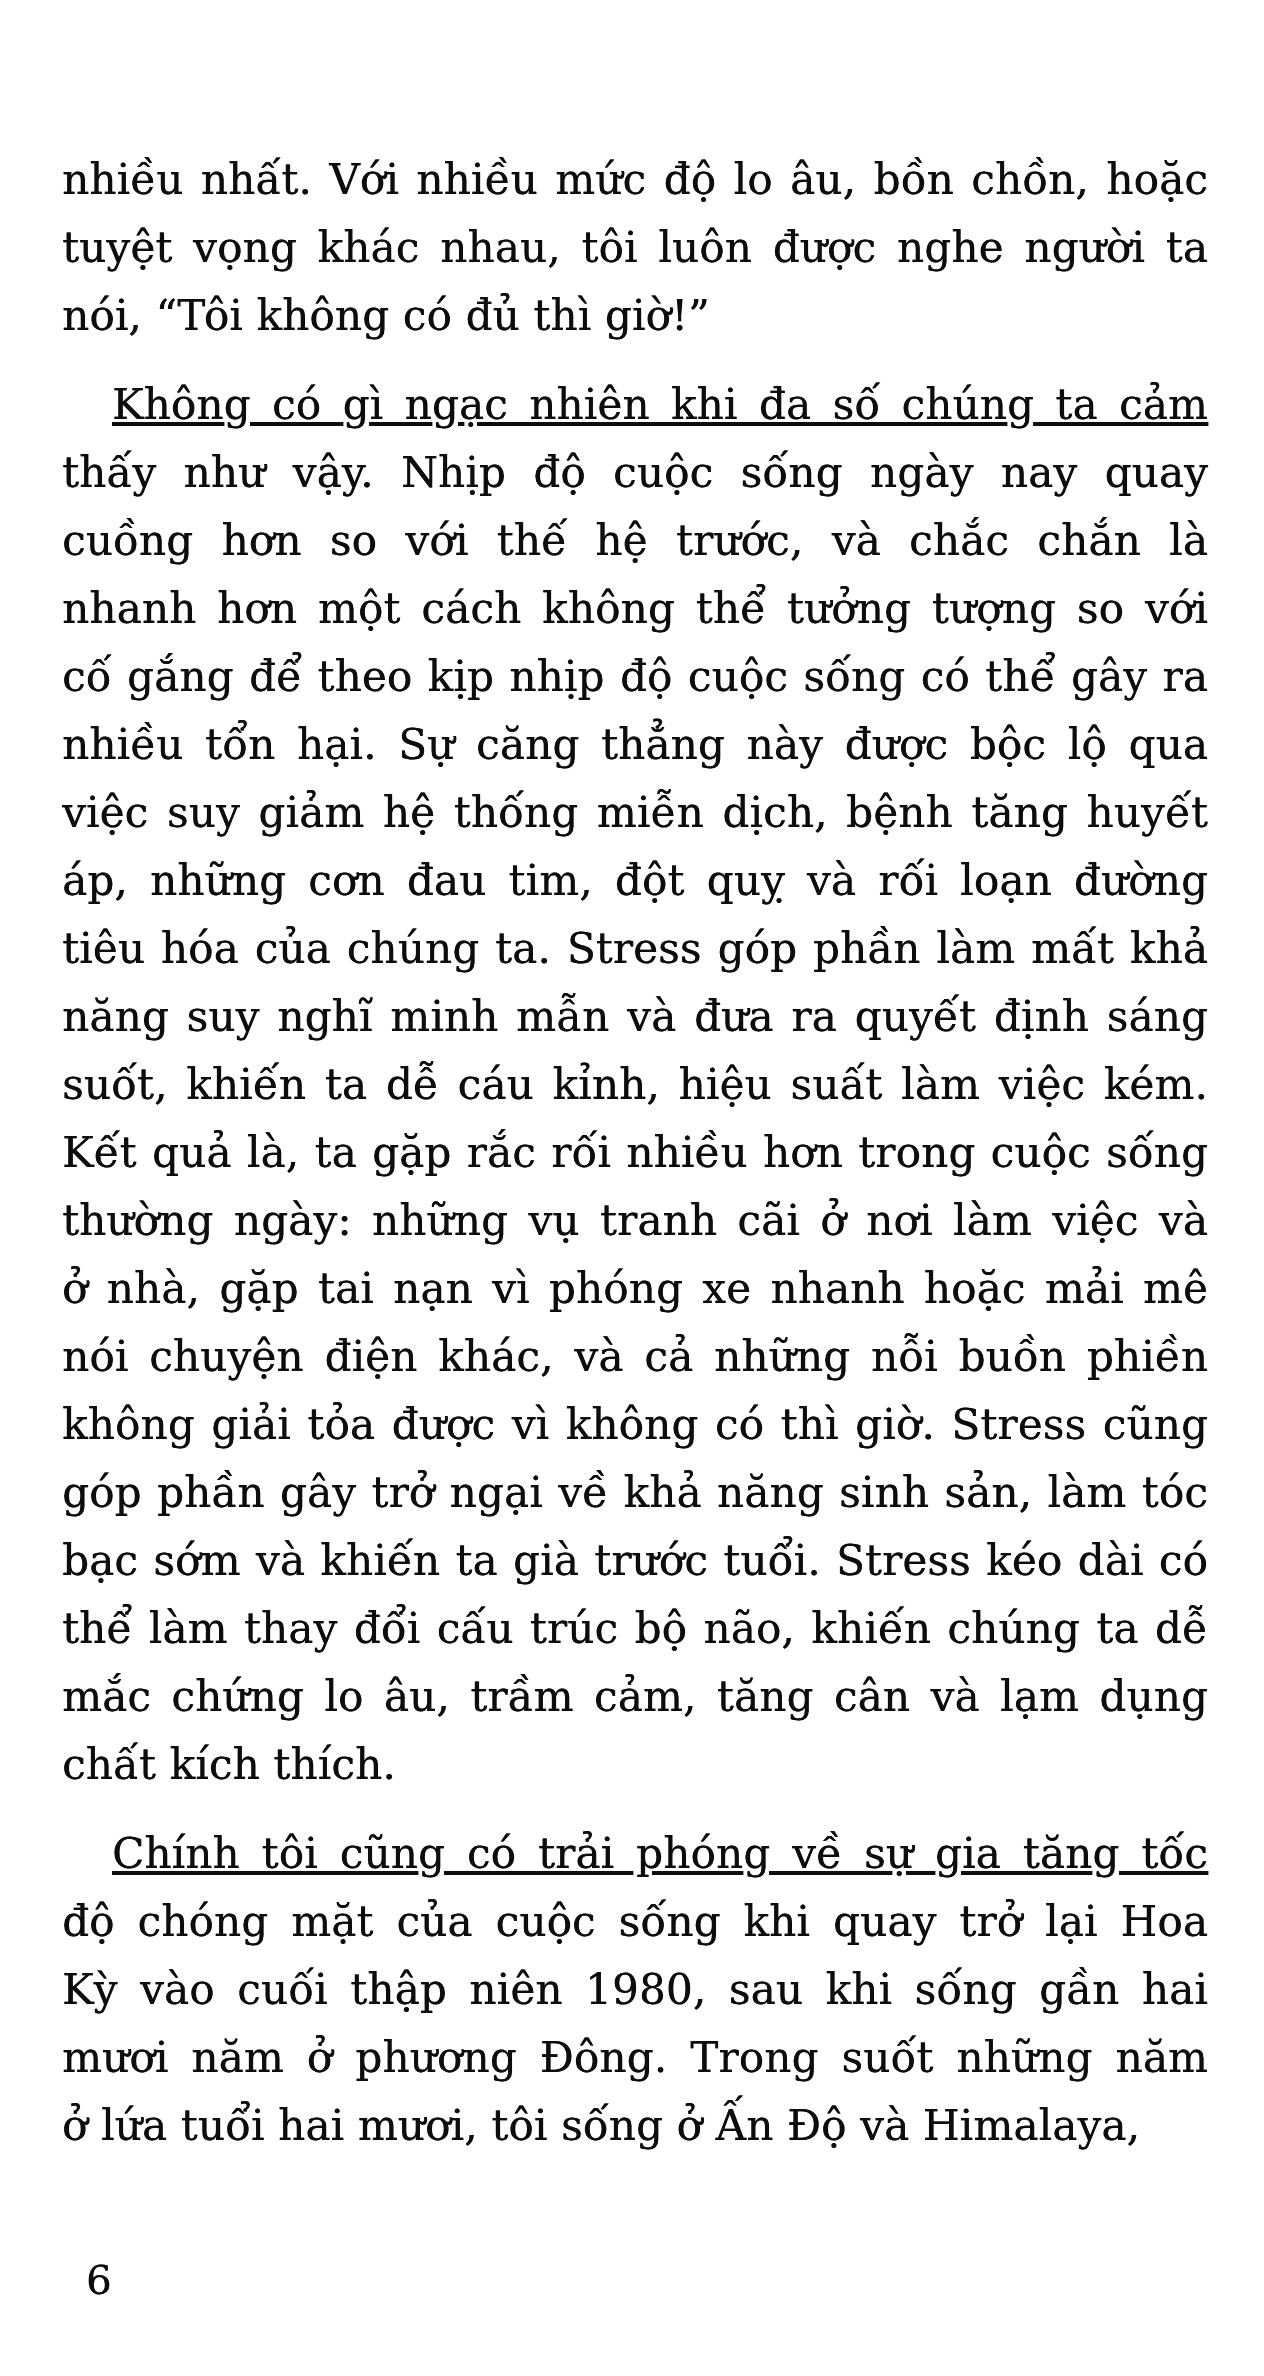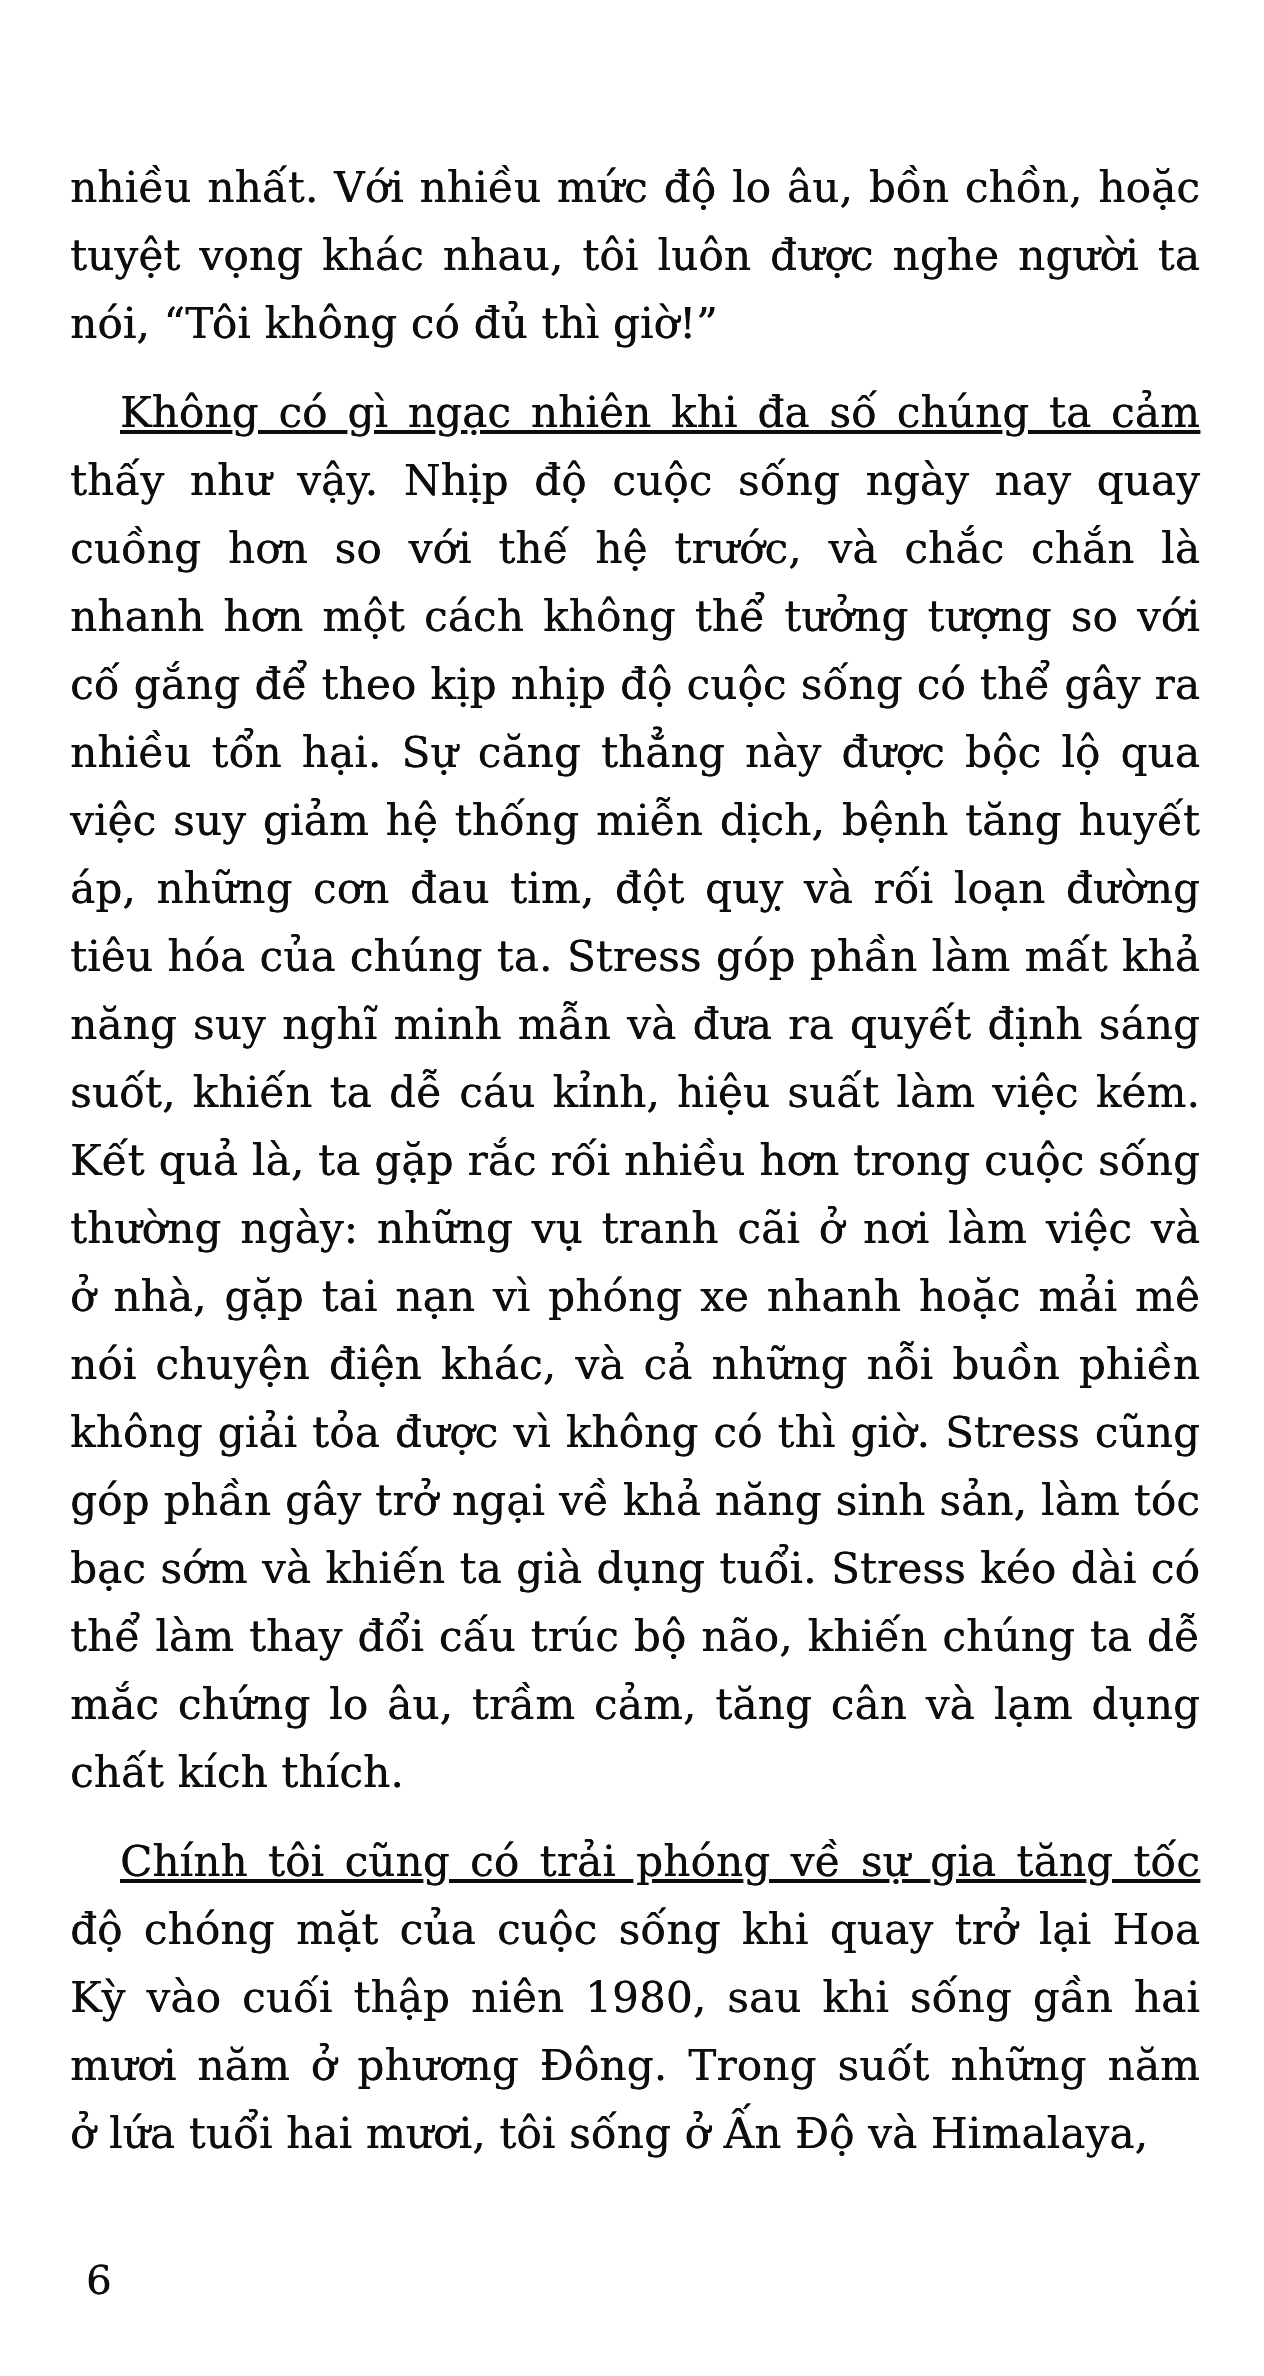--- a/index.html
+++ b/index.html
@@ -20,21 +20,21 @@
     inset: 0;
     background: #ffffff;
   }
   .text-block {
     position: absolute;
     left: 62px;
     right: 56px;
     top: 146px;
   }
   .paragraph {
-    margin: 8px;
+    margin: 0;
     padding: 0;
   }
   .paragraph + .paragraph {
     margin-top: 21px;
   }
   .line {
     font-size: 42px;
     line-height: 68px;
     white-space: normal;
     text-align: justify;
@@ -80,21 +80,21 @@
         <div class="line">áp, những cơn đau tim, đột quỵ và rối loạn đường</div>
         <div class="line">tiêu hóa của chúng ta. Stress góp phần làm mất khả</div>
         <div class="line">năng suy nghĩ minh mẫn và đưa ra quyết định sáng</div>
         <div class="line">suốt, khiến ta dễ cáu kỉnh, hiệu suất làm việc kém.</div>
         <div class="line">Kết quả là, ta gặp rắc rối nhiều hơn trong cuộc sống</div>
         <div class="line">thường ngày: những vụ tranh cãi ở nơi làm việc và</div>
         <div class="line">ở nhà, gặp tai nạn vì phóng xe nhanh hoặc mải mê</div>
         <div class="line">nói chuyện điện khác, và cả những nỗi buồn phiền</div>
         <div class="line">không giải tỏa được vì không có thì giờ. Stress cũng</div>
         <div class="line">góp phần gây trở ngại về khả năng sinh sản, làm tóc</div>
-        <div class="line">bạc sớm và khiến ta già dụng tuổi. Stress kéo dài có</div>
+        <div class="line">bạc sớm và khiến ta già trước tuổi. Stress kéo dài có</div>
         <div class="line">thể làm thay đổi cấu trúc bộ não, khiến chúng ta dễ</div>
         <div class="line">mắc chứng lo âu, trầm cảm, tăng cân và lạm dụng</div>
         <div class="line last">chất kích thích.</div>
       </div>
       <div class="paragraph">
         <div class="line indent">Chính tôi cũng có trải phóng về sự gia tăng tốc</div>
         <div class="line">độ chóng mặt của cuộc sống khi quay trở lại Hoa</div>
         <div class="line">Kỳ vào cuối thập niên 1980, sau khi sống gần hai</div>
         <div class="line">mươi năm ở phương Đông. Trong suốt những năm</div>
         <div class="line last">ở lứa tuổi hai mươi, tôi sống ở Ấn Độ và Himalaya,</div>

